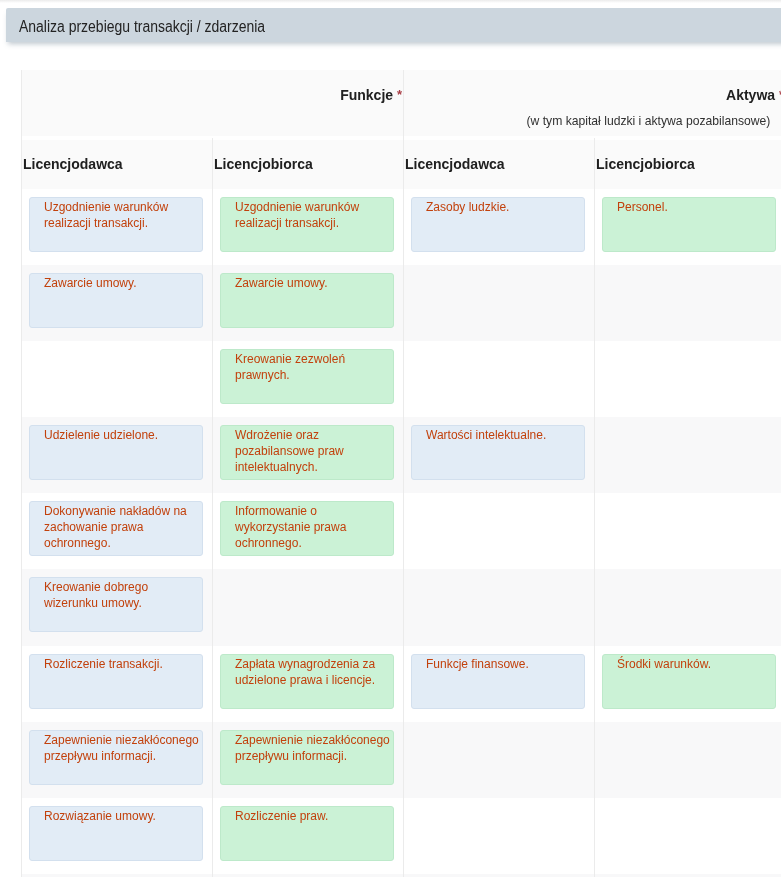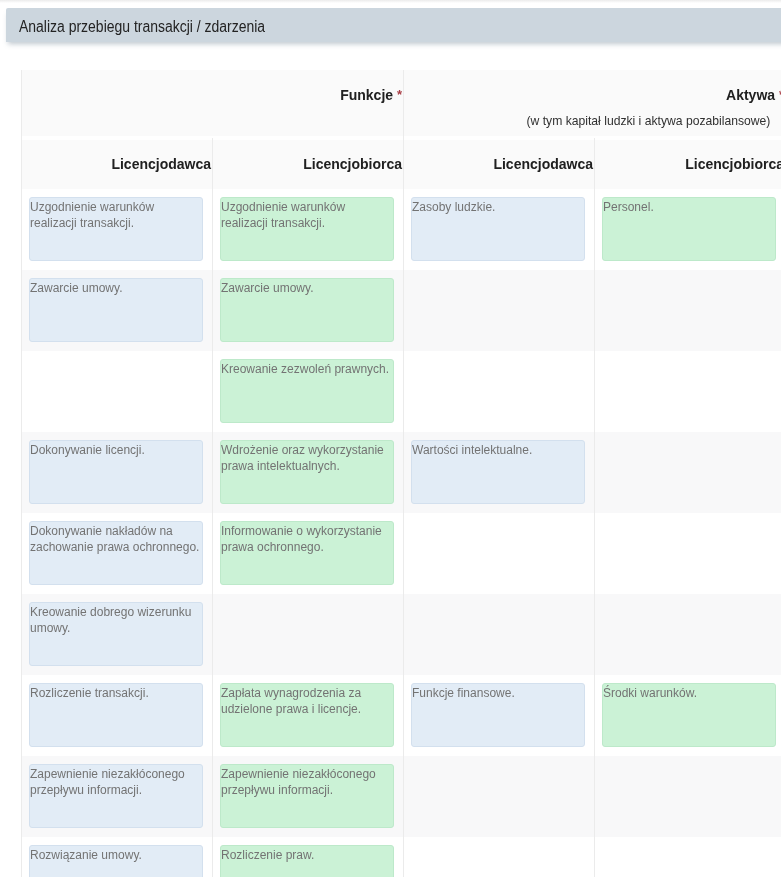--- a/index.html
+++ b/index.html
@@ -50,46 +50,46 @@
     padding-top: 15px;
     line-height: 20px;
     font-size: 14px;
     font-weight: bold;
     color: #202020;
     border-bottom: 1px solid #e0e0e0;
     background: linear-gradient(to bottom,#fafafa 0,#fafafa 66px,#ffffff 66px,#ffffff 67px);
   }
   th.sub {
     height: 51px;
-    text-align: right;
+    text-align: left;
     vertical-align: middle;
     font-size: 14px;
     font-weight: bold;
     color: #202020;
     background: linear-gradient(to bottom,#ffffff 0,#ffffff 2px,#fafafa 2px,#fafafa 100%);
   }
   .req-star { color:#a93d45; font-size:13px; position:relative; top:-1px; }
   .grp-note { font-weight: normal; font-size: 12px; line-height: 16px; margin-top: 6px; color:#303030; }
   .grp-note > span { display:inline-block; font-size:13.5px; transform: scaleX(0.90) translateY(0.5px); white-space:nowrap; }
   table.matrix tbody tr { height: 76.1px; }
   table.matrix tbody td {
     padding: 8px 9px 9px 7px;
     vertical-align: top;
     border-left: 1px solid #ebebeb;
     border-right: 1px solid #ebebeb;
     border-top: 0; border-bottom: 0;
   }
   table.matrix tbody tr:nth-child(even) td { background:#f8f8f9; }
   .card {
-    height: 64px;
+    height: 55px;
     border-radius: 3px;
-    padding: 1px 2px 0 0;
+    padding: 1px 2px 0 14px;
     font-size: 12px;
     line-height: 16px;
-    color: #737373;
+    color: #c2410c;
     overflow: hidden;
   }
   .card.blue  { background:#e2ecf6; border:1px solid #d3e0ee; }
   .card.green { background:#cbf2d6; border:1px solid #bde9ca; }
 </style>
 </head>
 <body>
 
 <div class="topstrip"></div>
 
@@ -152,24 +152,24 @@
       <tr>
         <td></td>
         <td>
             <div class="card green">Kreowanie zezwoleń prawnych.</div>
           </td>
         <td></td>
         <td></td>
       </tr>
       <tr>
         <td>
-            <div class="card blue">Dokonywanie licencji.</div>
-          </td>
-        <td>
-            <div class="card green">Wdrożenie oraz wykorzystanie prawa intelektualnych.</div>
+            <div class="card blue">Udzielenie udzielone.</div>
+          </td>
+        <td>
+            <div class="card green">Wdrożenie oraz pozabilansowe praw intelektualnych.</div>
           </td>
         <td>
             <div class="card blue">Wartości intelektualne.</div>
           </td>
         <td></td>
       </tr>
       <tr>
         <td>
             <div class="card blue">Dokonywanie nakładów na zachowanie prawa ochronnego.</div>
           </td>

